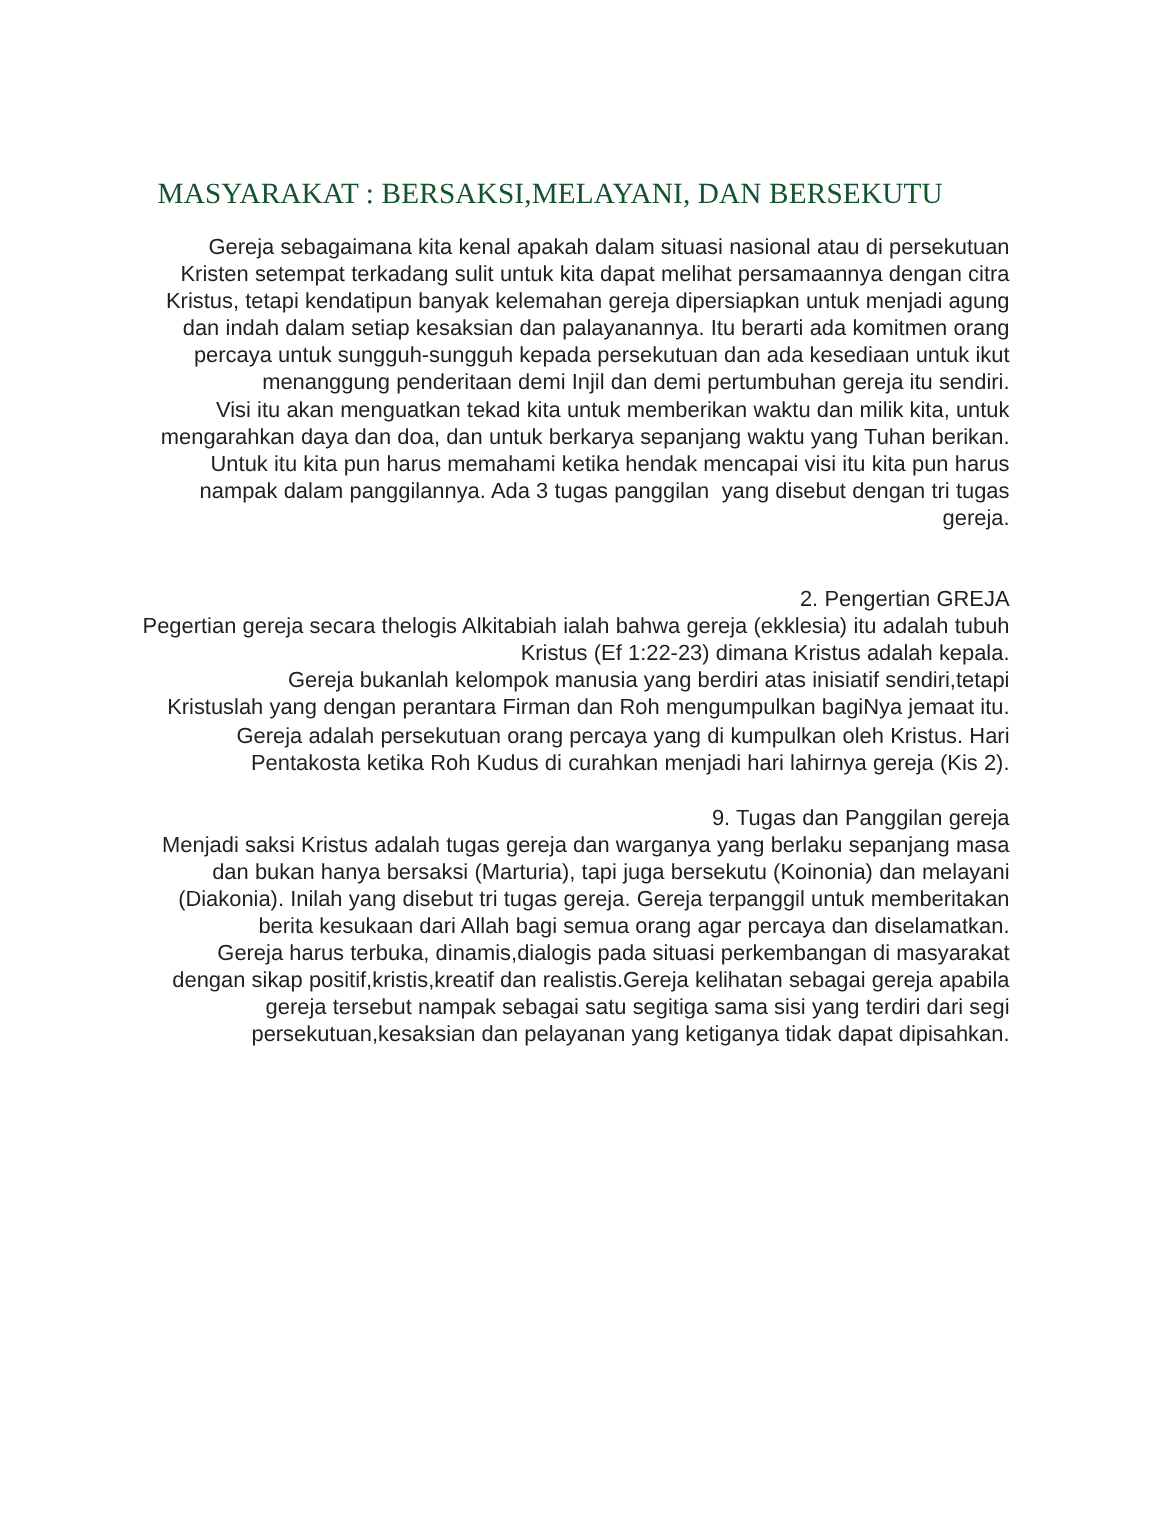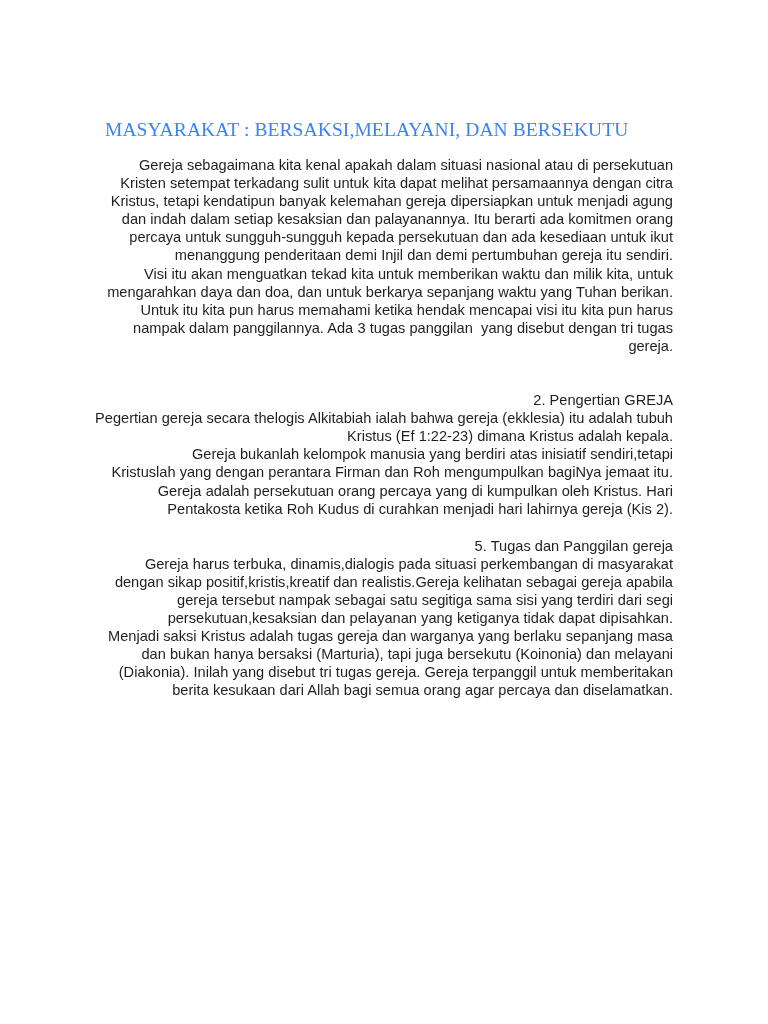--- a/index.html
+++ b/index.html
@@ -27,21 +27,21 @@
     top: 118px;
     width: 578px;
   }
   .doc-title {
     font-family: "Liberation Serif", serif;
     font-size: 19.5px;
     font-weight: 400;
     letter-spacing: 0.1px;
     line-height: 24px;
     margin: 0 0 14px 10px;
-    color: #3b82f6;
+    color: #14532d;
     white-space: nowrap;
   }
   .para {
     font-size: 14.6px;
     line-height: 18.1px;
     margin: 0;
     text-align: right;
     color: #1f1f1f;
     white-space: pre-wrap;
     word-spacing: 0.1px;
@@ -68,21 +68,21 @@
 
     <p class="para">2. Pengertian GREJA</p>
 
 
     <p class="para">Pegertian gereja secara thelogis Alkitabiah ialah bahwa gereja (ekklesia) itu adalah tubuh Kristus (Ef 1:22-23) dimana Kristus adalah kepala.</p>
 
     <p class="para">	Gereja bukanlah kelompok manusia yang berdiri atas inisiatif sendiri,tetapi Kristuslah yang dengan perantara Firman dan Roh mengumpulkan bagiNya jemaat itu. Gereja adalah persekutuan orang percaya yang di kumpulkan oleh Kristus. Hari Pentakosta ketika Roh Kudus di curahkan menjadi hari lahirnya gereja (Kis 2).</p>
 
     <div class="gap-md"></div>
 
-    <p class="para">5. Tugas dan Panggilan gereja</p>
+    <p class="para">9. Tugas dan Panggilan gereja</p>
 
 
+    <p class="para">Menjadi saksi Kristus adalah tugas gereja dan warganya yang berlaku sepanjang masa dan bukan hanya bersaksi (Marturia), tapi juga bersekutu (Koinonia) dan melayani (Diakonia). Inilah yang disebut tri tugas gereja. Gereja terpanggil untuk memberitakan berita kesukaan dari Allah bagi semua orang agar percaya dan diselamatkan.</p>
+
     <p class="para">	Gereja harus terbuka, dinamis,dialogis pada situasi perkembangan di masyarakat dengan sikap positif,kristis,kreatif dan realistis.Gereja kelihatan sebagai gereja apabila gereja tersebut nampak sebagai satu segitiga sama sisi yang terdiri dari segi persekutuan,kesaksian dan pelayanan yang ketiganya tidak dapat dipisahkan.</p>
-
-    <p class="para">Menjadi saksi Kristus adalah tugas gereja dan warganya yang berlaku sepanjang masa dan bukan hanya bersaksi (Marturia), tapi juga bersekutu (Koinonia) dan melayani (Diakonia). Inilah yang disebut tri tugas gereja. Gereja terpanggil untuk memberitakan berita kesukaan dari Allah bagi semua orang agar percaya dan diselamatkan.</p>
 
   </div>
 </div>
 
 </body></html>

